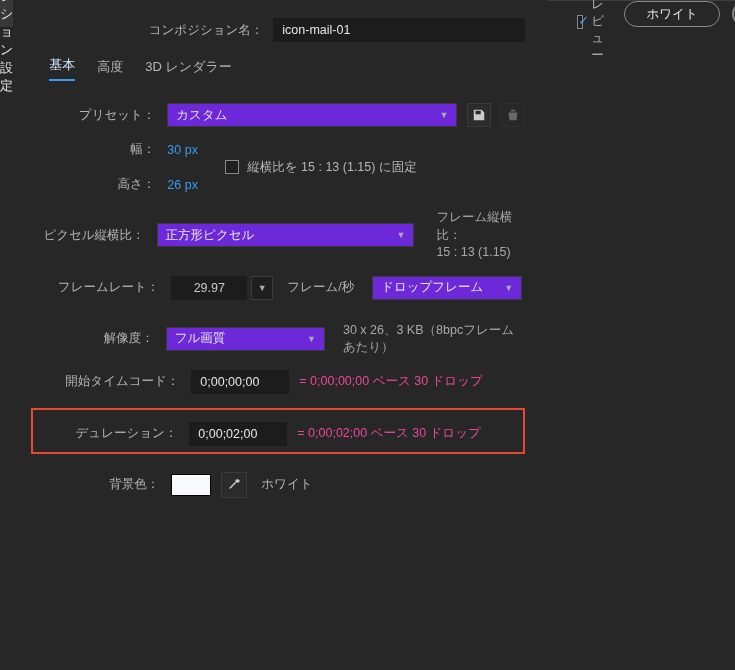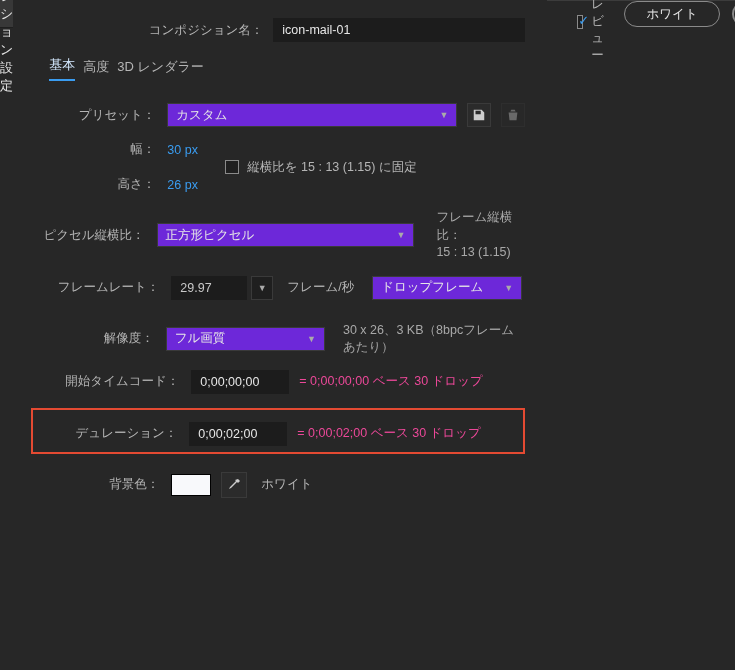--- a/index.html
+++ b/index.html
@@ -6,21 +6,21 @@
   html, body { width: 735px; height: 670px; background: #1a1a1a; font-family: "Hiragino Kaku Gothic ProN", "Helvetica Neue", Arial, sans-serif; overflow: hidden; }
   .dialog { width: 735px; height: 670px; background: #272727; display: flex; flex-direction: row; color: #c8c8c8; font-size: 12.5px; }
   .titlebar { height: 28px; background: #383838; color: #e6e6e6; display: flex; align-items: center; justify-content: center; font-size: 13px; border-bottom: 1px solid #1f1f1f; }
   .body { flex: 1; padding: 18px 22px 10px 22px; }
   .row { display: flex; align-items: center; margin-bottom: 14px; }
   .lbl { text-align: right; color: #b5b5b5; }
   .compname .lbl { width: 228px; }
   .compname .input-wide { margin-left: 10px; flex: 1; max-width: 430px; }
   .input-wide, .input, .select { background: #1c1c1c; border: 1px solid #1c1c1c; color: #e6e6e6; height: 24px; padding: 0 8px; font-size: 12.5px; }
   .input-wide { width: 100%; }
-  .tabs { display: flex; gap: 8px; margin: 6px 0 22px 14px; font-size: 13px; color: #b5b5b5; align-items: flex-end; }
+  .tabs { display: flex; gap: 22px; margin: 6px 0 22px 14px; font-size: 13px; color: #b5b5b5; align-items: flex-end; }
   .tab { padding-bottom: 5px; cursor: pointer; }
   .tab.active { color: #d4e9ff; border-bottom: 2px solid #3a9cf0; }
   .preset-row .lbl { width: 120px; }
   .select { display: flex; align-items: center; justify-content: space-between; background: #6d28d9; border: 1px solid #3a3a3a; padding: 0 8px; cursor: pointer; }
   .select .caret { font-size: 9px; color: #aaa; }
   .preset-select { width: 290px; margin-left: 12px; }
   .iconbtn { width: 24px; height: 24px; display: flex; align-items: center; justify-content: center; background: #2b2b2b; border: 1px solid #3a3a3a; margin-left: 10px; cursor: pointer; }
   .iconbtn svg { width: 14px; height: 14px; }
   .iconbtn.disabled { opacity: 0.4; cursor: default; }
   .dim-block { display: flex; margin: 4px 0 16px 0; }
@@ -28,21 +28,21 @@
   .dim-row { display: flex; align-items: center; }
   .dim-row .lbl { width: 120px; }
   .blue { color: #3a9cf0; margin-left: 12px; cursor: text; }
   .dim-right { display: flex; align-items: center; color: #b5b5b5; }
   .chk { width: 14px; height: 14px; border: 1px solid #8a8a8a; background: #1f1f1f; margin-right: 8px; display: inline-block; position: relative; }
   .chk.checked::after { content: "✓"; position: absolute; top: -3px; left: 0; font-size: 13px; color: #3a9cf0; }
   .par-row .lbl { width: 124px; }
   .par-select { width: 290px; margin-left: 12px; }
   .par-right { margin-left: 22px; color: #a8a8a8; line-height: 1.4; }
   .fr-row .lbl { width: 124px; }
-  .fr-input { width: 76px; margin-left: 12px; display: flex; align-items: center; justify-content: flex-start; background: #1c1c1c; border: 1px solid #1c1c1c; padding: 0 8px; height: 24px; }
+  .fr-input { width: 76px; margin-left: 12px; display: flex; align-items: center; justify-content: center; background: #1c1c1c; border: 1px solid #1c1c1c; padding: 0 8px; height: 24px; }
   .fr-caret { width: 22px; height: 24px; border: 1px solid #3a3a3a; background: #1f1f1f; margin-left: 4px; display: flex; align-items: center; justify-content: center; font-size: 9px; color: #aaa; cursor: pointer; }
   .fr-unit { margin-left: 14px; color: #b5b5b5; }
   .drop-select { width: 150px; margin-left: 18px; }
   .res-row .lbl { width: 144px; }
   .res-select { width: 190px; margin-left: 12px; }
   .res-info { margin-left: 18px; color: #a8a8a8; }
   .tc-row .lbl { width: 144px; }
   .tc-input { width: 98px; margin-left: 12px; height: 24px; background: #1c1c1c; border: 1px solid #1c1c1c; color: #e6e6e6; padding: 0 8px; font-size: 12.5px; }
   .tc-info { margin-left: 10px; color: #ec4899; }
   .dur-highlight { border: 2px solid #e44a32; padding: 12px 8px 6px 0; margin: 4px 0 14px -4px; }

